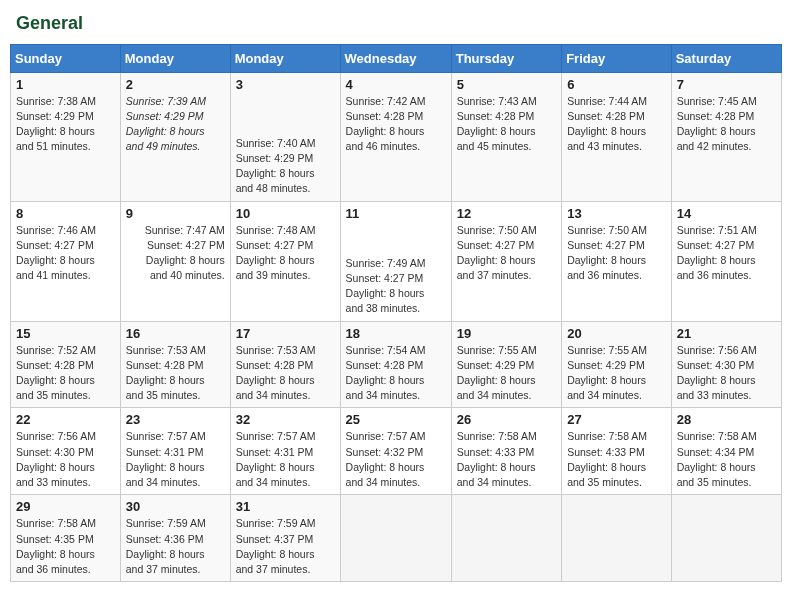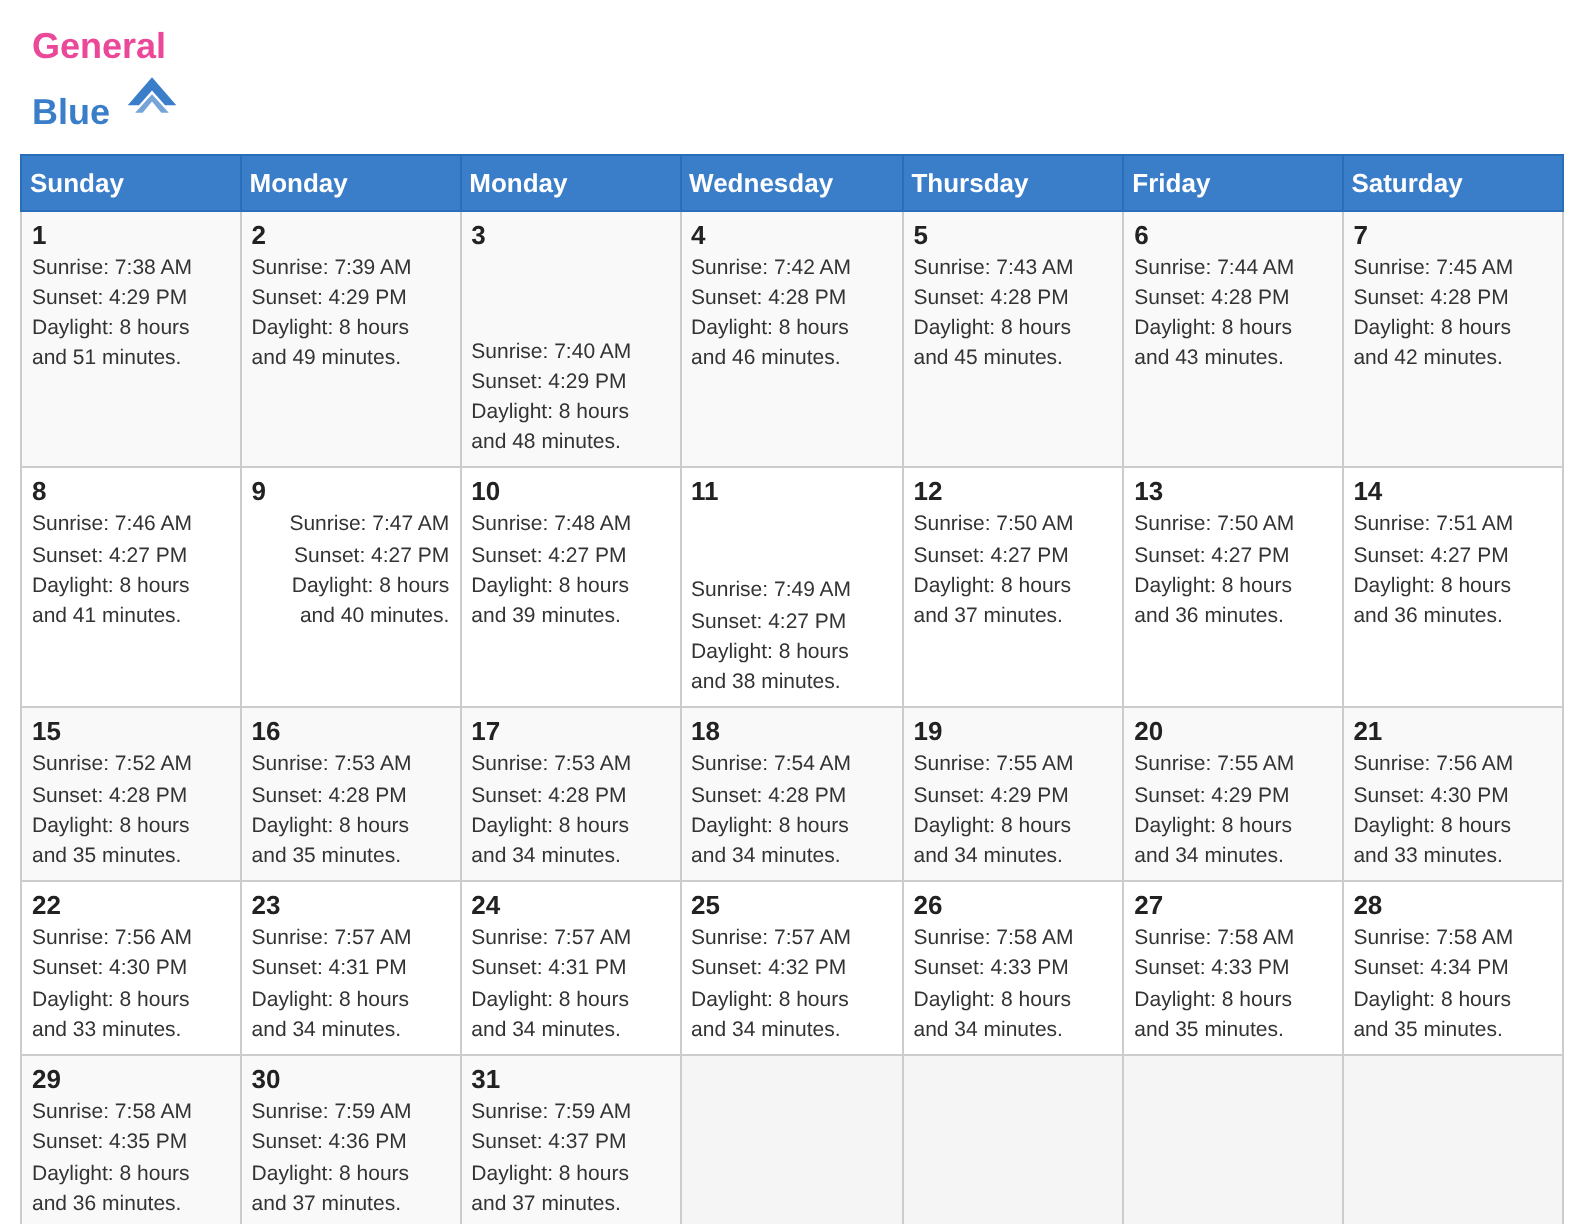--- a/index.html
+++ b/index.html
@@ -19,21 +19,21 @@
     }
     .logo {
       display: flex;
       align-items: center;
     }
     .logo-text {
       font-size: 18px;
       font-weight: bold;
       line-height: 1.1;
     }
-    .logo-text span.general { color: #ec4899; }
+    .logo-text span.general { color: #14532d; }
     .logo-text span.blue { color: #3a7dc9; }
     .logo-icon {
       width: 28px;
       height: 28px;
       margin-left: 2px;
     }
     .title-block {
       text-align: right;
     }
     .title-block h1 {
@@ -88,27 +88,20 @@
     }
   </style>
 </head>
 <body>
 
 <div class="header">
   <div class="logo">
     <div>
       <div class="logo-text">
         <span class="general">General</span>
-      </div>
-      <div class="logo-text">
-        <span class="blue">Blue</span>
-        <svg class="logo-icon" viewBox="0 0 30 30">
-          <polygon points="2,20 15,5 28,20 22,20 15,12 8,20" fill="#3a7dc9"></polygon>
-          <polygon points="6,24 15,14 24,24 20,24 15,18 10,24" fill="#3a7dc9" opacity="0.7"></polygon>
-        </svg>
       </div>
     </div>
   </div>
   <div class="title-block">
     <h1></h1>
     <h2></h2>
   </div>
 </div>
 
 <table class="calendar">
@@ -127,21 +120,21 @@
   <tr>
         <td>
           <span class="day-number">1</span>
           <div class="day-info" style="white-space: pre-line;">Sunrise: 7:38 AM
 Sunset: 4:29 PM
 Daylight: 8 hours
 and 51 minutes.</div>
         </td>
         <td>
           <span class="day-number">2</span>
-          <div class="day-info" style="white-space: pre-line;">Sunrise: 7:39 AM
+          <div class="day-info" style="white-space: pre-line; font-style: italic;">Sunrise: 7:39 AM
 Sunset: 4:29 PM
 Daylight: 8 hours
 and 49 minutes.</div>
         </td>
         <td>
           <span class="day-number">3</span>
           <div class="day-info" style="white-space: pre-line; margin-top: 44px;">Sunrise: 7:40 AM
 Sunset: 4:29 PM
 Daylight: 8 hours
 and 48 minutes.</div>
@@ -286,21 +279,21 @@
 and 33 minutes.</div>
         </td>
         <td>
           <span class="day-number">23</span>
           <div class="day-info" style="white-space: pre-line;">Sunrise: 7:57 AM
 Sunset: 4:31 PM
 Daylight: 8 hours
 and 34 minutes.</div>
         </td>
         <td>
-          <span class="day-number">24</span>
+          <span class="day-number">32</span>
           <div class="day-info" style="white-space: pre-line;">Sunrise: 7:57 AM
 Sunset: 4:31 PM
 Daylight: 8 hours
 and 34 minutes.</div>
         </td>
         <td>
           <span class="day-number">25</span>
           <div class="day-info" style="white-space: pre-line;">Sunrise: 7:57 AM
 Sunset: 4:32 PM
 Daylight: 8 hours

